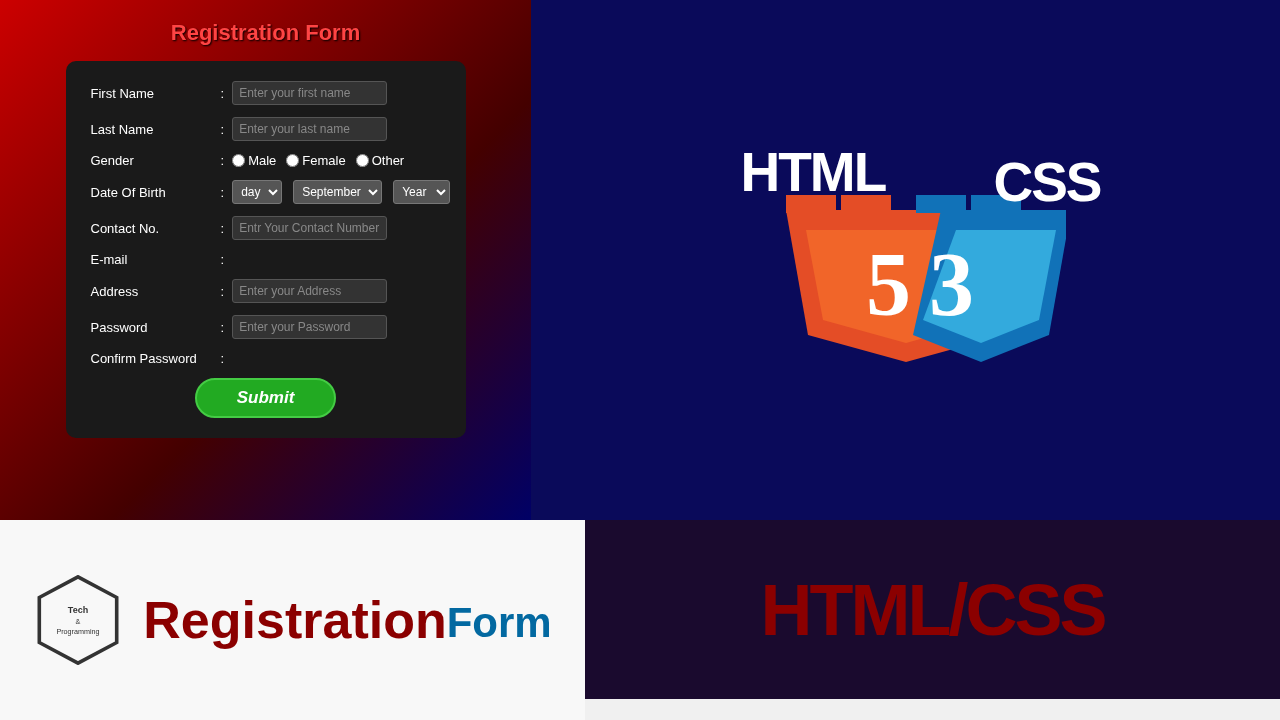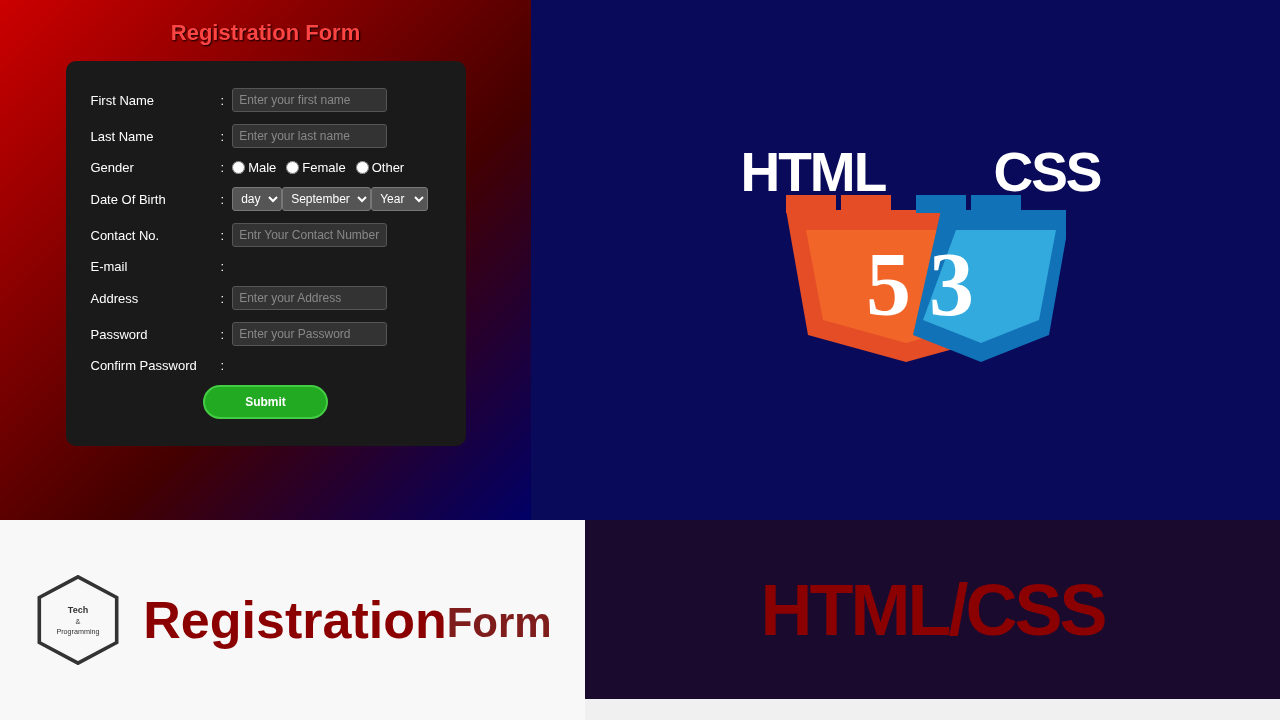--- a/index.html
+++ b/index.html
@@ -35,21 +35,21 @@
       color: #ff4444;
       font-size: 22px;
       font-weight: bold;
       margin-bottom: 15px;
       text-shadow: 1px 1px 2px #000;
     }
 
     .form-container {
       background: #1a1a1a;
       border-radius: 10px;
-      padding: 27px 25px;
+      padding: 20px 25px;
       width: 400px;
     }
 
     .form-row {
       display: flex;
       align-items: center;
       margin-bottom: 12px;
     }
 
     .form-label {
@@ -95,46 +95,47 @@
       gap: 3px;
       cursor: pointer;
     }
 
     .gender-options input[type="radio"] {
       accent-color: white;
     }
 
     .dob-selects {
       display: flex;
-      gap: 0;
+      gap: 11px;
     }
 
     .dob-select {
       background: #555;
       border: 1px solid #777;
       color: #fff;
       font-size: 12px;
       padding: 3px 4px;
       border-radius: 3px;
       cursor: pointer;
     }
 
     .submit-btn {
       background: #22aa22;
       color: #ffffff;
       border: 2px solid #44cc44;
       border-radius: 20px;
       padding: 8px 40px;
-      font-size: 12px;
+      font-size: 17px;
       font-weight: bold;
       cursor: pointer;
       margin-top: 8px;
       display: block;
       margin-left: auto;
       margin-right: auto;
+      font-style: italic;
     }
 
     
     .right-panel {
       flex: 1;
       height: 520px;
       background: #0a0a5a;
       display: flex;
       align-items: center;
       justify-content: center;
@@ -191,21 +192,21 @@
       font-size: 52px;
       font-weight: 900;
       color: #8b0000;
       font-family: Arial Black, sans-serif;
       line-height: 1;
     }
 
     .bottom-title-form {
       font-size: 42px;
       font-weight: 900;
-      color: #7f1d1d;
+      color: #0369a1;
       font-family: Arial Black, sans-serif;
       line-height: 1;
       margin-top: 5px;
     }
 
     .bottom-right {
       flex: 1;
       height: 179px;
       background: #1a0a2e;
       display: flex;
@@ -307,21 +308,21 @@
       </div>
 
       <button class="submit-btn">Submit</button>
     </div>
   </div>
 
   <div class="right-panel">
     <div class="logo-area">
 
       <div style="position:absolute; top:10px; left:60px; font-size:55px; font-weight:900; color:#ffffff; font-family:'Arial Black',sans-serif; letter-spacing:-2px; z-index:10;">HTML</div>
-      <div style="position:absolute; top:10px; right:30px; font-size:55px; font-weight:900; color:#ffffff; font-family:'Arial Black',sans-serif; letter-spacing:-2px; z-index:10;">CSS</div>
+      <div style="position:absolute; top:20px; right:30px; font-size:55px; font-weight:900; color:#ffffff; font-family:'Arial Black',sans-serif; letter-spacing:-2px; z-index:10;">CSS</div>
 
       <svg class="logos-svg" viewBox="0 0 320 220">
 
         <polygon points="30,10 290,10 265,200 160,230 55,200" fill="#e44d26" opacity="0"></polygon>
 
         <polygon points="40,60 280,60 258,185 160,212 62,185" fill="#e44d26"></polygon>
         <polygon points="60,80 260,80 243,170 160,193 77,170" fill="#f16529"></polygon>
 
         <text x="120" y="165" font-size="90" font-weight="900" fill="white" font-family="Arial Black">5</text>
 

